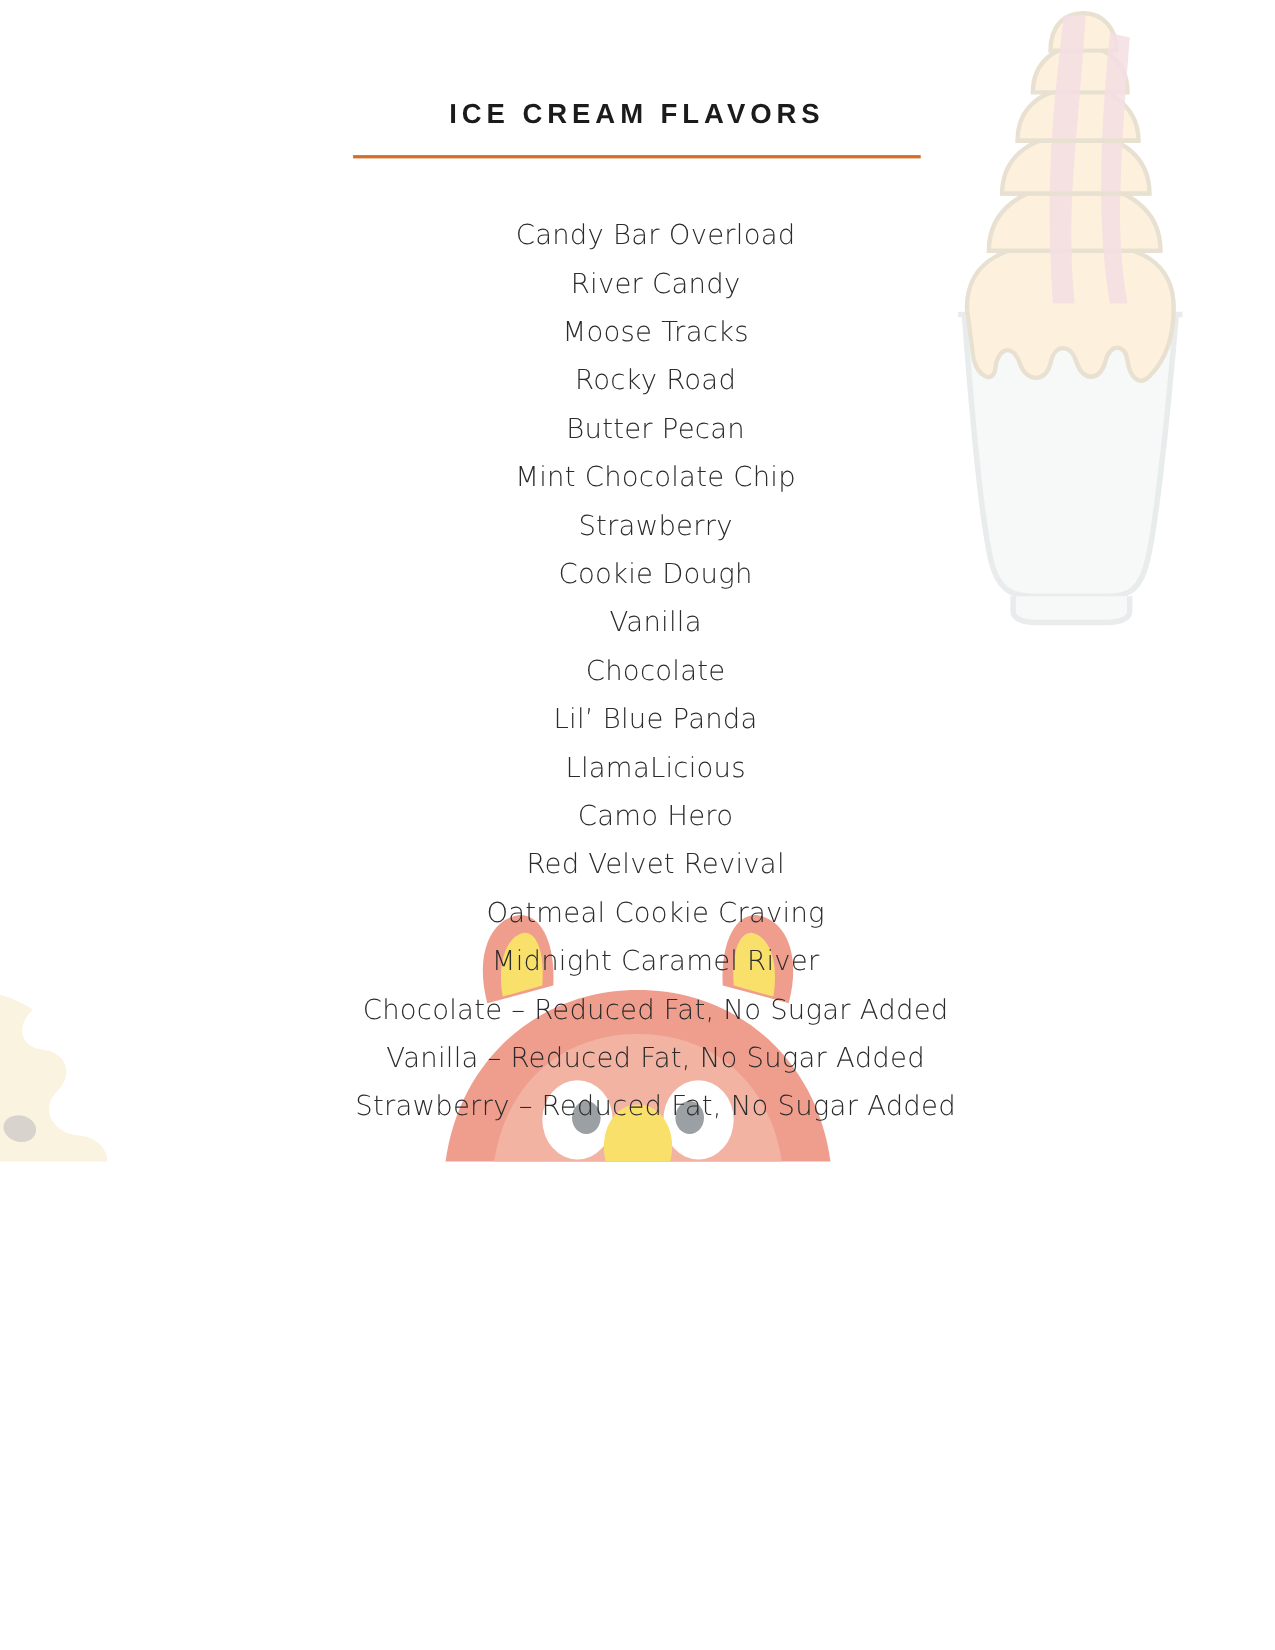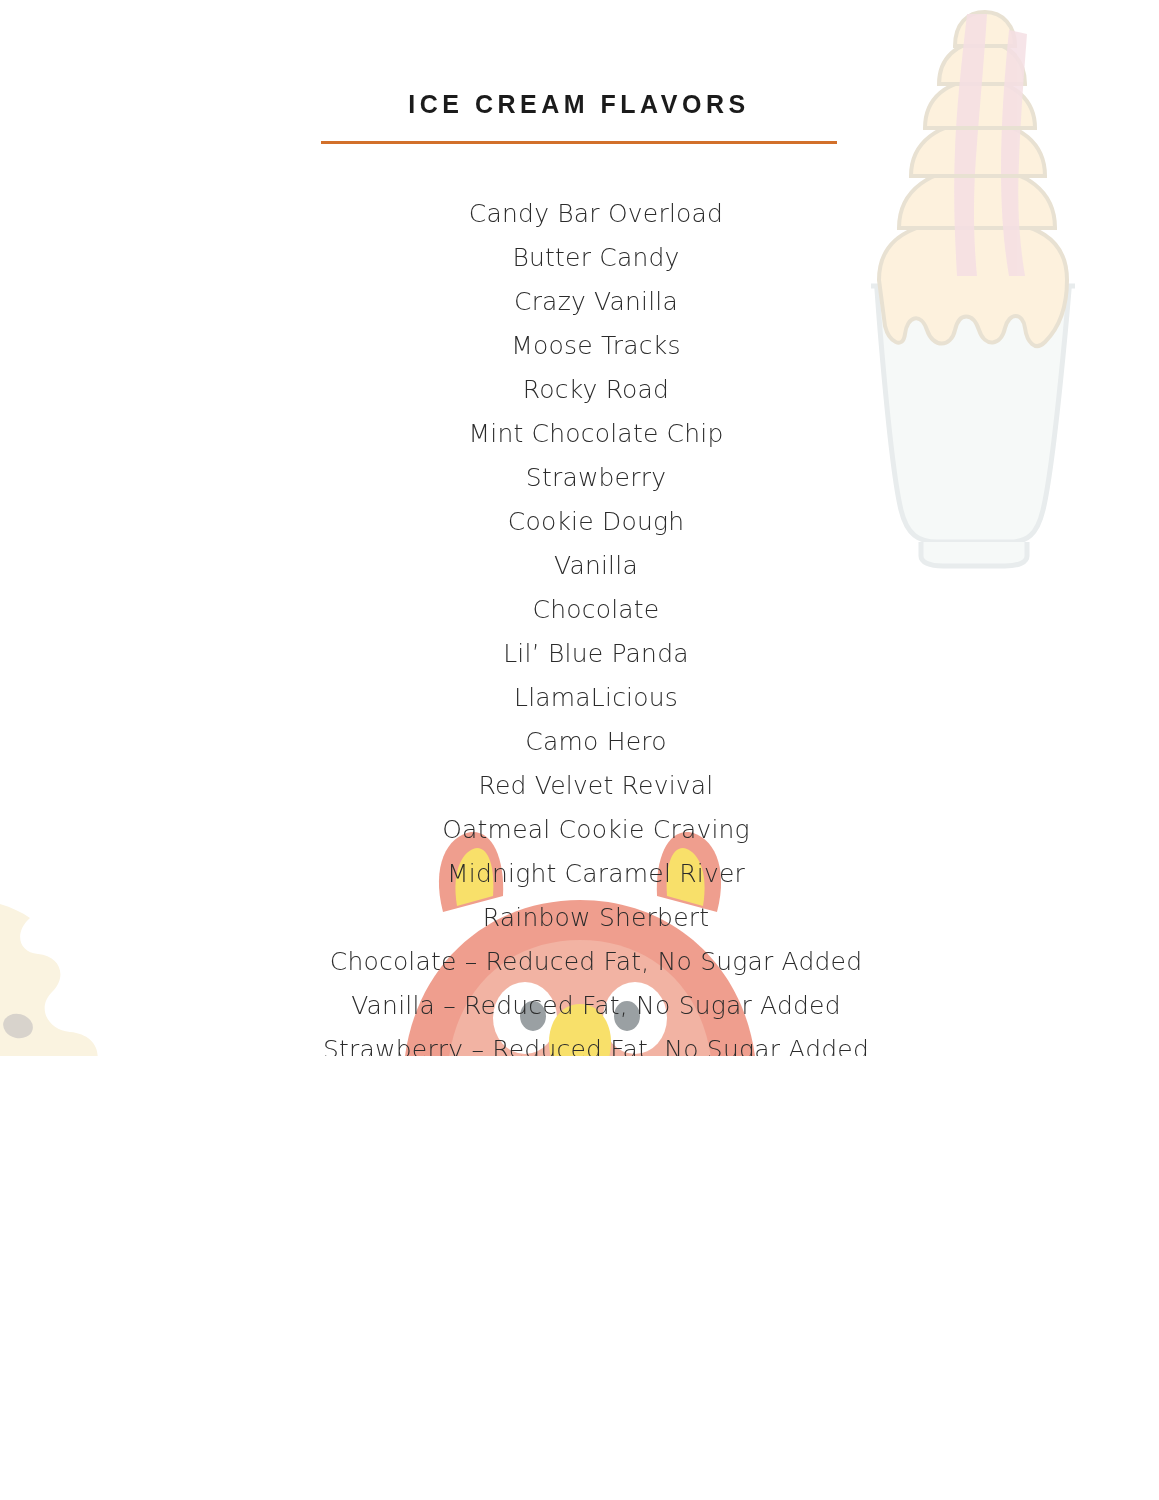--- a/index.html
+++ b/index.html
@@ -180,34 +180,33 @@
     </svg>
   </div>
 
   <div class="title-block">
     <h1 class="title">ICE CREAM FLAVORS</h1>
     <div class="rule"></div>
   </div>
 
   <ul class="flavor-list">
     <li class="flavor-item">Candy Bar Overload</li>
-    <li class="flavor-item">Butter Candy</li>
-    <li class="flavor-item">Crazy Vanilla</li>
+    <li class="flavor-item">River Candy</li>
     <li class="flavor-item">Moose Tracks</li>
     <li class="flavor-item">Rocky Road</li>
+    <li class="flavor-item">Butter Pecan</li>
     <li class="flavor-item">Mint Chocolate Chip</li>
     <li class="flavor-item">Strawberry</li>
     <li class="flavor-item">Cookie Dough</li>
     <li class="flavor-item">Vanilla</li>
     <li class="flavor-item">Chocolate</li>
     <li class="flavor-item">Lil’ Blue Panda</li>
     <li class="flavor-item">LlamaLicious</li>
     <li class="flavor-item">Camo Hero</li>
     <li class="flavor-item">Red Velvet Revival</li>
     <li class="flavor-item">Oatmeal Cookie Craving</li>
     <li class="flavor-item">Midnight Caramel River</li>
-    <li class="flavor-item">Rainbow Sherbert</li>
     <li class="flavor-item">Chocolate – Reduced Fat, No Sugar Added</li>
     <li class="flavor-item">Vanilla – Reduced Fat, No Sugar Added</li>
     <li class="flavor-item">Strawberry – Reduced Fat, No Sugar Added</li>
   </ul>
 
 </div>
 
 </body></html>

